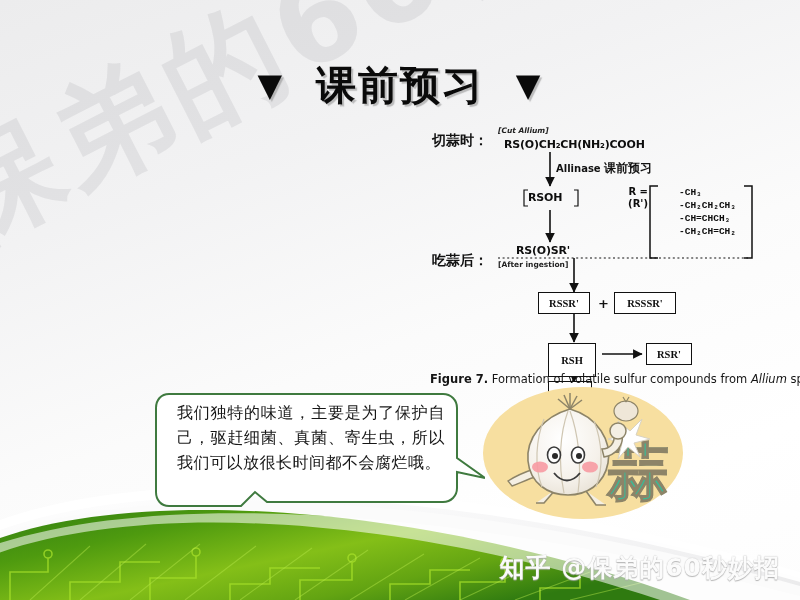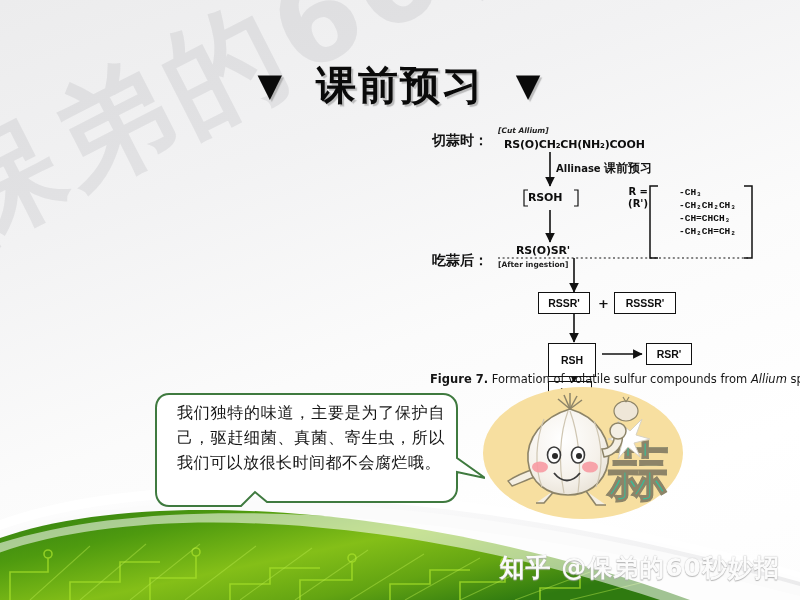--- a/index.html
+++ b/index.html
@@ -125,21 +125,21 @@
     font-weight: bold;
     white-space: nowrap;
     color: #111;
   }
   .enzyme .cn { font-size: 12px; }
 
   .box {
     position: absolute;
     border: 1.4px solid #111;
     background: #fff;
-    font-family: Liberation Sans, sans-serif;
+    font-family: Liberation Serif, serif;
     font-weight: bold;
     font-size: 10.5px;
     color: #0d0d0d;
     display: flex;
     align-items: center;
     justify-content: center;
     white-space: nowrap;
     box-sizing: border-box;
   }
 

